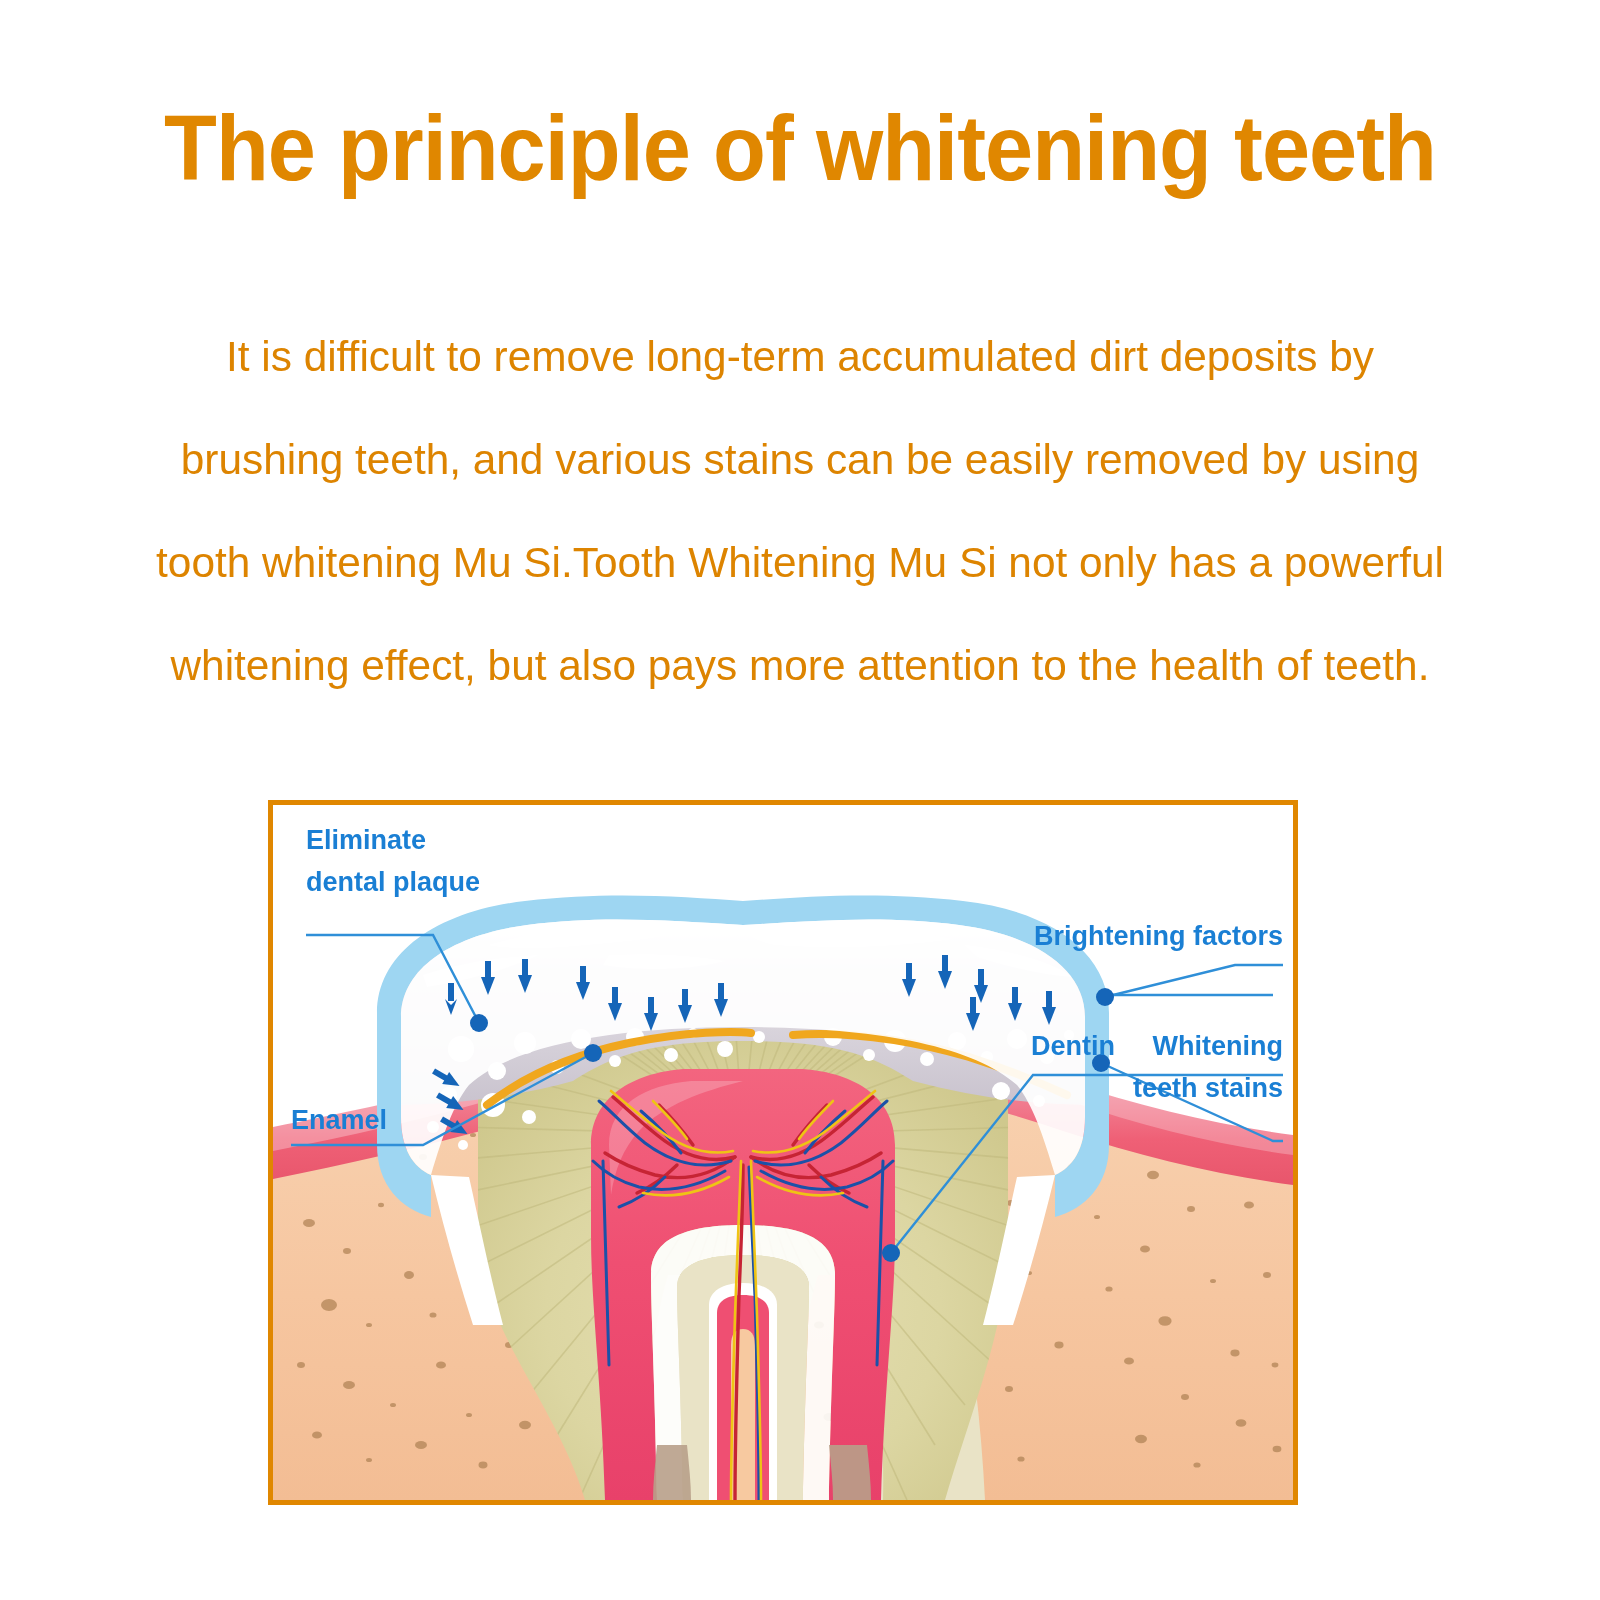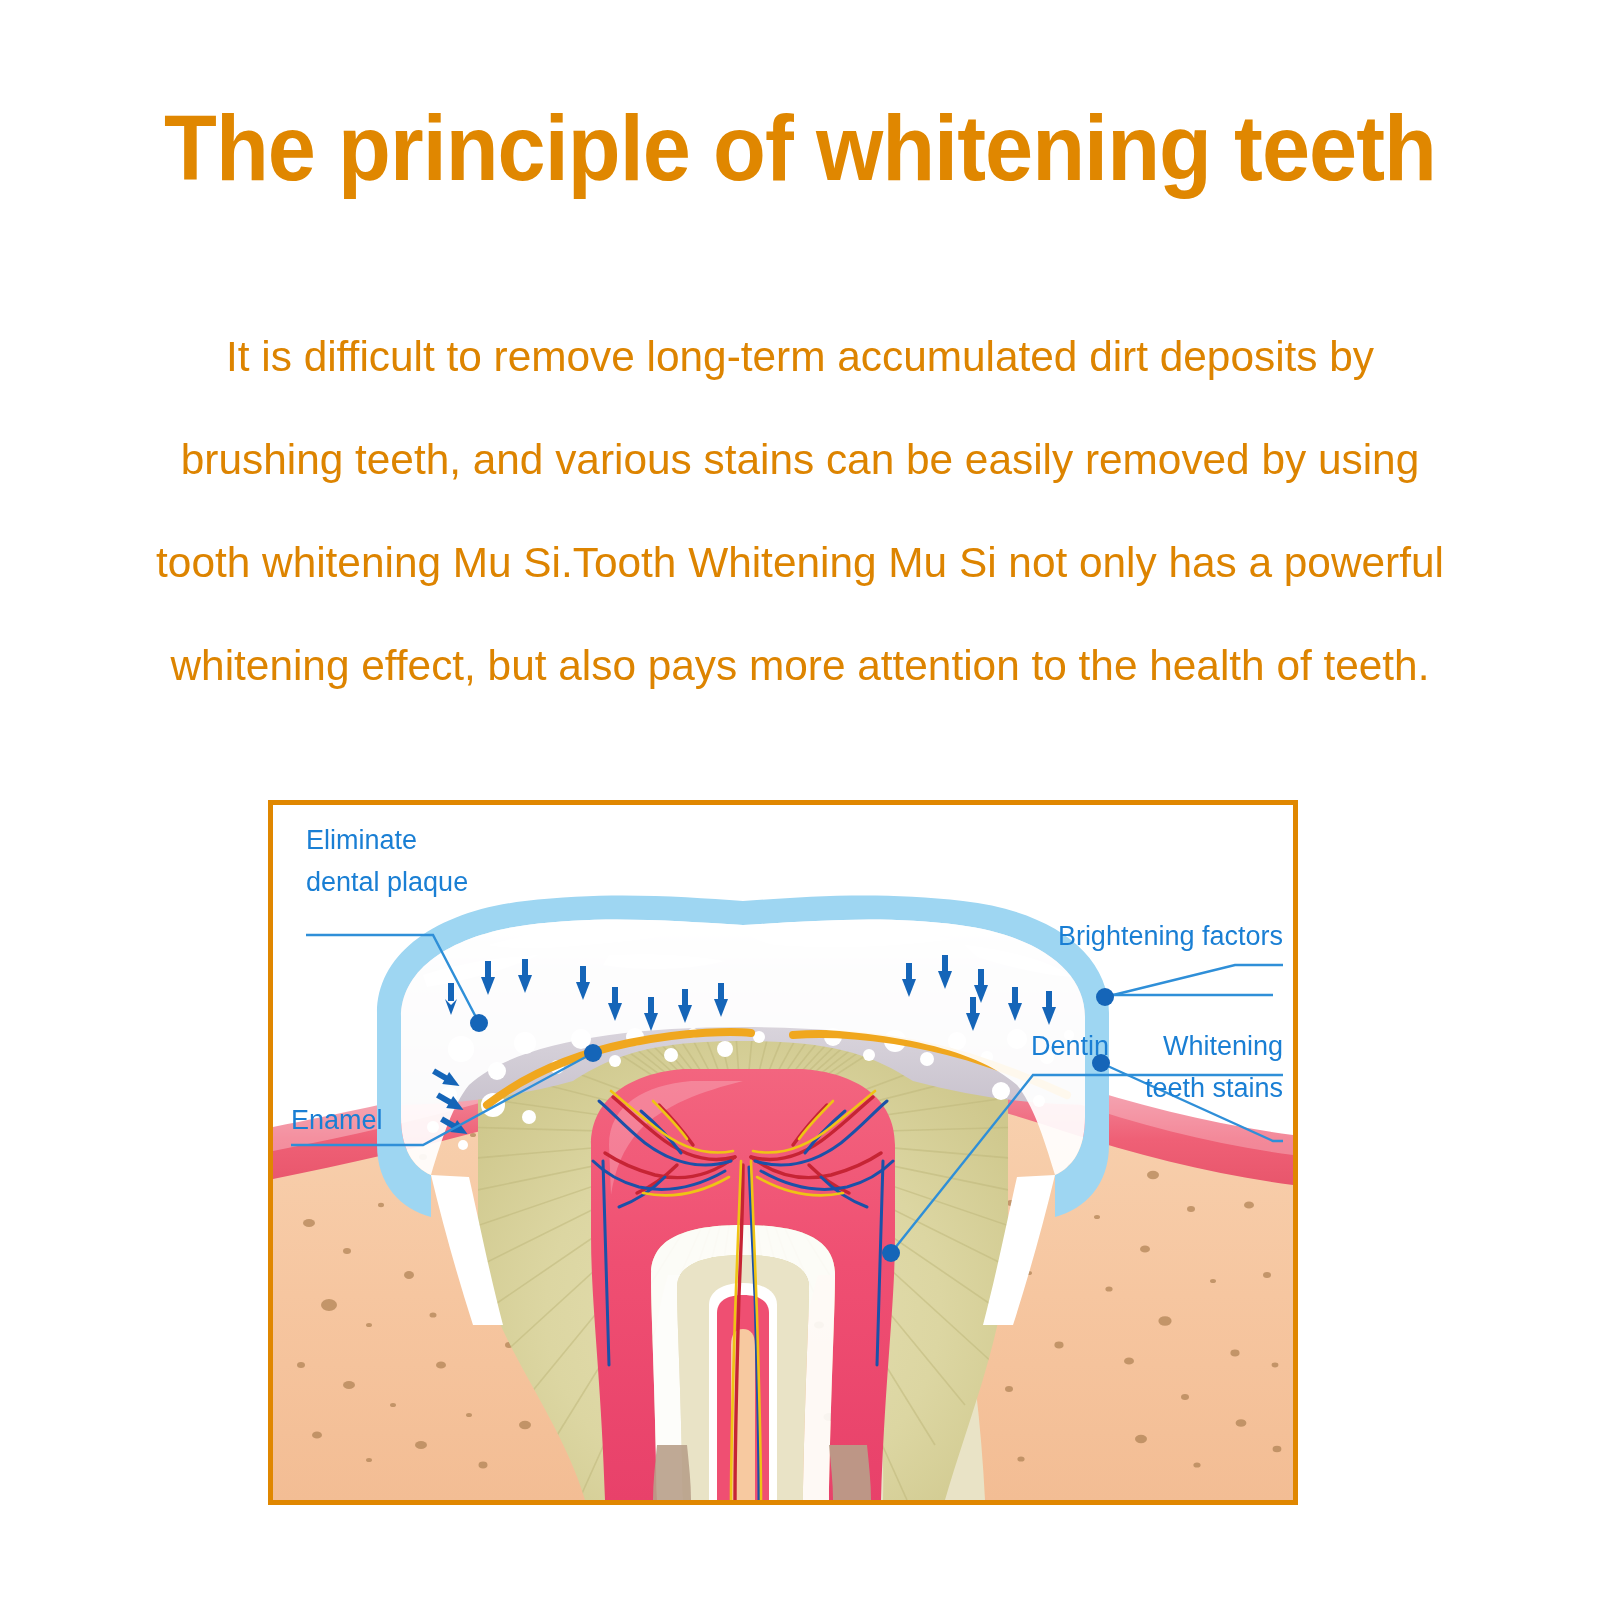--- a/index.html
+++ b/index.html
@@ -56,20 +56,21 @@
   #diagram-frame {
     position: absolute;
     left: 268px;
     top: 800px;
     width: 1030px;
     height: 705px;
     border: 5px solid #e08700;
     box-sizing: border-box;
     background: #ffffff;
     overflow: hidden;
+    font-weight: bold;
   }
   #diagram-svg {
     position: absolute;
     left: 0;
     top: 0;
     width: 1020px;
     height: 695px;
     display: block;
   }
 

